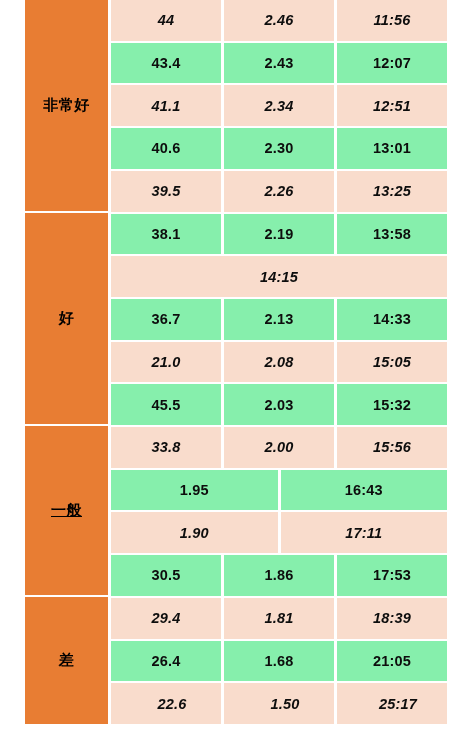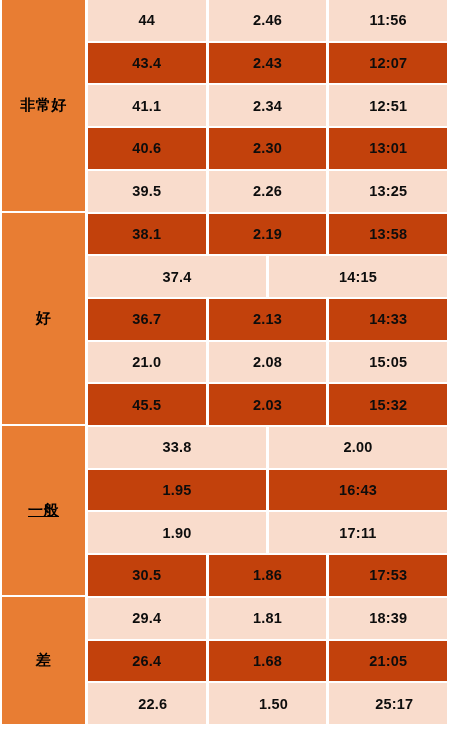--- a/index.html
+++ b/index.html
@@ -34,20 +34,21 @@
     background: #ffffff;
   }
 
   
   .cat-col {
     width: 83px;
     flex: 0 0 83px;
     display: flex;
     flex-direction: column;
     background: #ffffff;
+    margin-left: 23px;
   }
 
   .cat-cell {
     background: #E87D33;
     color: #000000;
     display: flex;
     align-items: center;
     justify-content: center;
     font-weight: bold;
     font-size: 15px;
@@ -84,22 +85,22 @@
     color: #0d0d0d;
     box-sizing: border-box;
     border-right: 3px solid #ffffff;
     border-bottom: 2px solid #ffffff;
     letter-spacing: 0.2px;
   }
   .data-cell:last-child {
     border-right: none;
   }
 
-  .row-light .data-cell { background: #F9DCCC; }
-  .row-dark  .data-cell { background: #c2410c; text-align: center; }
+  .row-light .data-cell { background: #F9DCCC; font-style: italic; }
+  .row-dark  .data-cell { background: #86efac; text-align: center; }
 
   .data-row:last-child .data-cell { border-bottom: none; padding-left: 12px; }
 </style>
 </head>
 <body>
 
 <div class="table-wrap">
   <div class="grade-table">
 
     <div class="cat-col" id="cat-col">
@@ -142,41 +143,41 @@
           <div class="data-cell">39.5</div>
           <div class="data-cell">2.26</div>
           <div class="data-cell">13:25</div>
         </div>
         <div class="data-row row-dark">
           <div class="data-cell">38.1</div>
           <div class="data-cell">2.19</div>
           <div class="data-cell">13:58</div>
         </div>
         <div class="data-row row-light">
-          <div class="data-cell">37.4</div>
           <div class="data-cell">14:15</div>
         </div>
         <div class="data-row row-dark">
           <div class="data-cell">36.7</div>
           <div class="data-cell">2.13</div>
           <div class="data-cell">14:33</div>
         </div>
         <div class="data-row row-light">
           <div class="data-cell">21.0</div>
           <div class="data-cell">2.08</div>
           <div class="data-cell">15:05</div>
         </div>
         <div class="data-row row-dark">
           <div class="data-cell">45.5</div>
           <div class="data-cell">2.03</div>
           <div class="data-cell">15:32</div>
         </div>
         <div class="data-row row-light">
           <div class="data-cell">33.8</div>
           <div class="data-cell">2.00</div>
+          <div class="data-cell">15:56</div>
         </div>
         <div class="data-row row-dark">
           <div class="data-cell">1.95</div>
           <div class="data-cell">16:43</div>
         </div>
         <div class="data-row row-light">
           <div class="data-cell">1.90</div>
           <div class="data-cell">17:11</div>
         </div>
         <div class="data-row row-dark">

